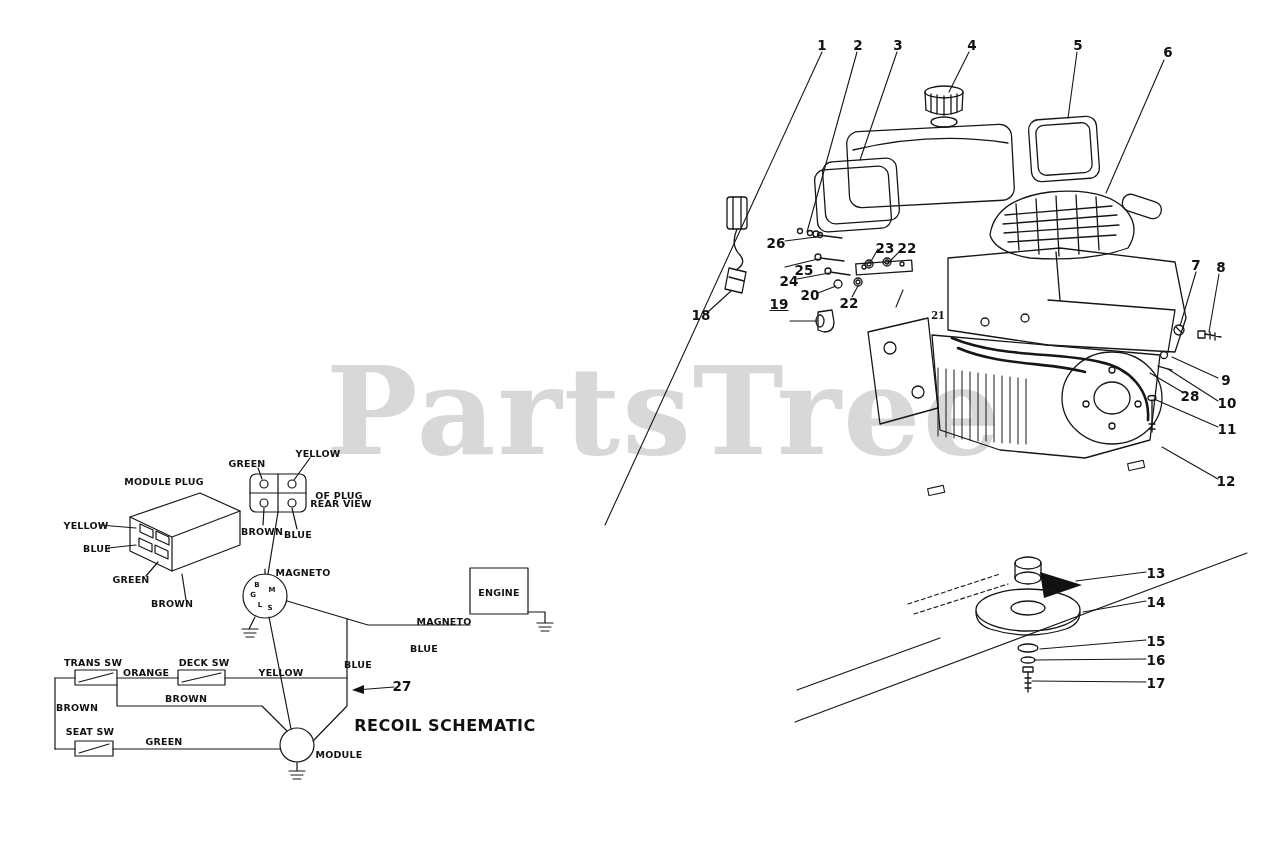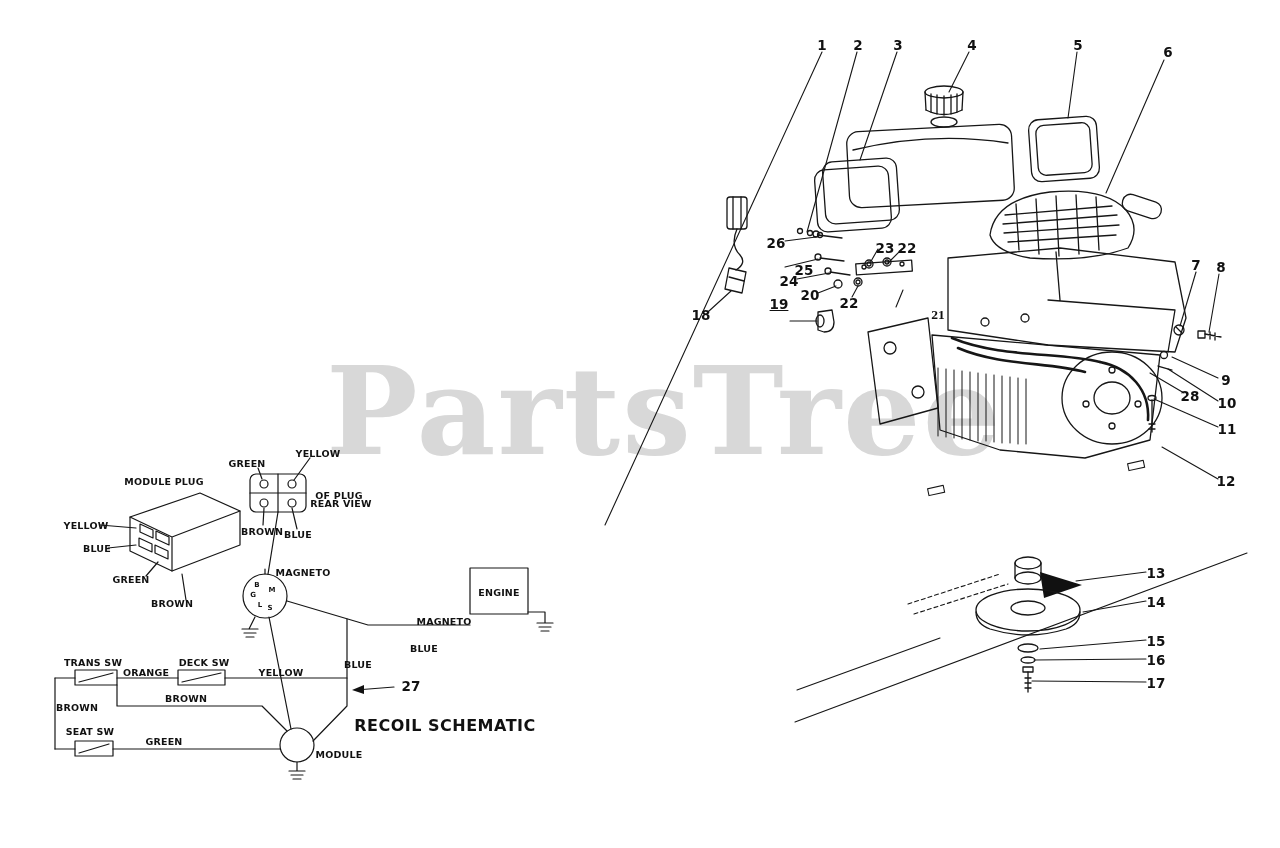--- a/index.html
+++ b/index.html
@@ -280,21 +280,21 @@
       <span class="callout" style="left: 701px; top: 315px;">18</span>
       <span class="callout" style="left: 779px; top: 304px; text-decoration: underline;">19</span>
       <span class="callout" style="left: 810px; top: 295px;">20</span>
       <span class="callout" style="left: 938px; top: 315px; font-family: Liberation Serif, serif;">21</span>
       <span class="callout" style="left: 849px; top: 303px;">22</span>
       <span class="callout" style="left: 907px; top: 248px;">22</span>
       <span class="callout" style="left: 885px; top: 248px;">23</span>
       <span class="callout" style="left: 789px; top: 281px;">24</span>
       <span class="callout" style="left: 776px; top: 270px; margin-left: 28px;">25</span>
       <span class="callout" style="left: 776px; top: 243px;">26</span>
-      <span class="callout" style="left: 411px; top: 686px;">27</span>
+      <span class="callout" style="left: 402px; top: 686px;">27</span>
       <span class="callout" style="left: 1190px; top: 396px;">28</span>
     </div>
   <div class="layer">
       <span class="slabel" style="left: 140px; top: 481px; margin-left: 24px;">MODULE  PLUG</span>
       <span class="slabel" style="left: 247px; top: 463px;">GREEN</span>
       <span class="slabel" style="left: 318px; top: 453px;">YELLOW</span>
       <span class="slabel" style="left: 341px; top: 483px; margin-top: 20px;">REAR VIEW</span>
       <span class="slabel" style="left: 339px; top: 495px;">OF PLUG</span>
       <span class="slabel" style="left: 262px; top: 531px;">BROWN</span>
       <span class="slabel" style="left: 298px; top: 534px;">BLUE</span>

